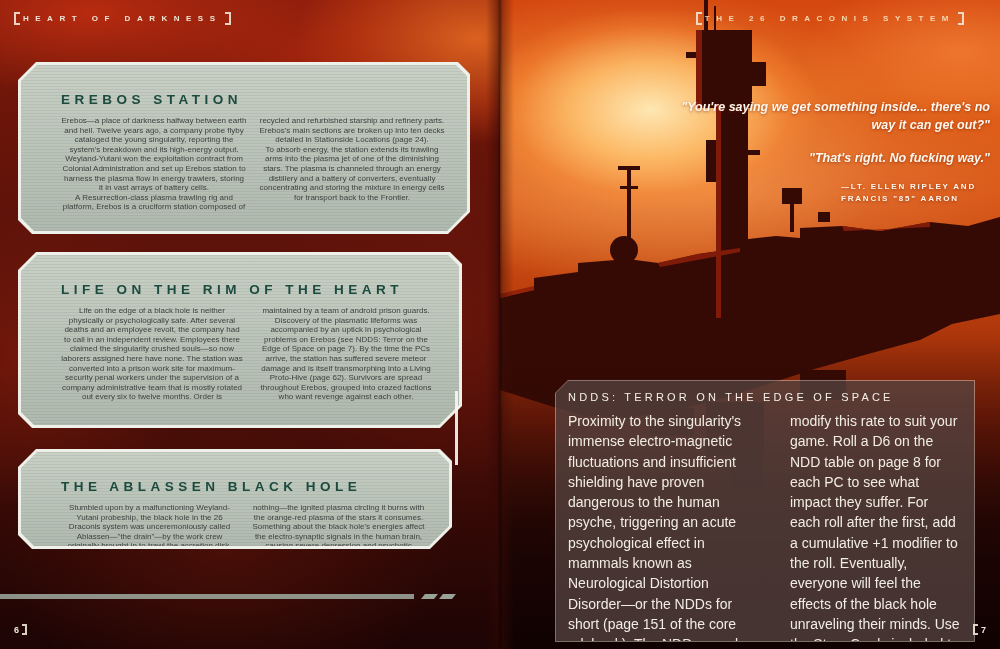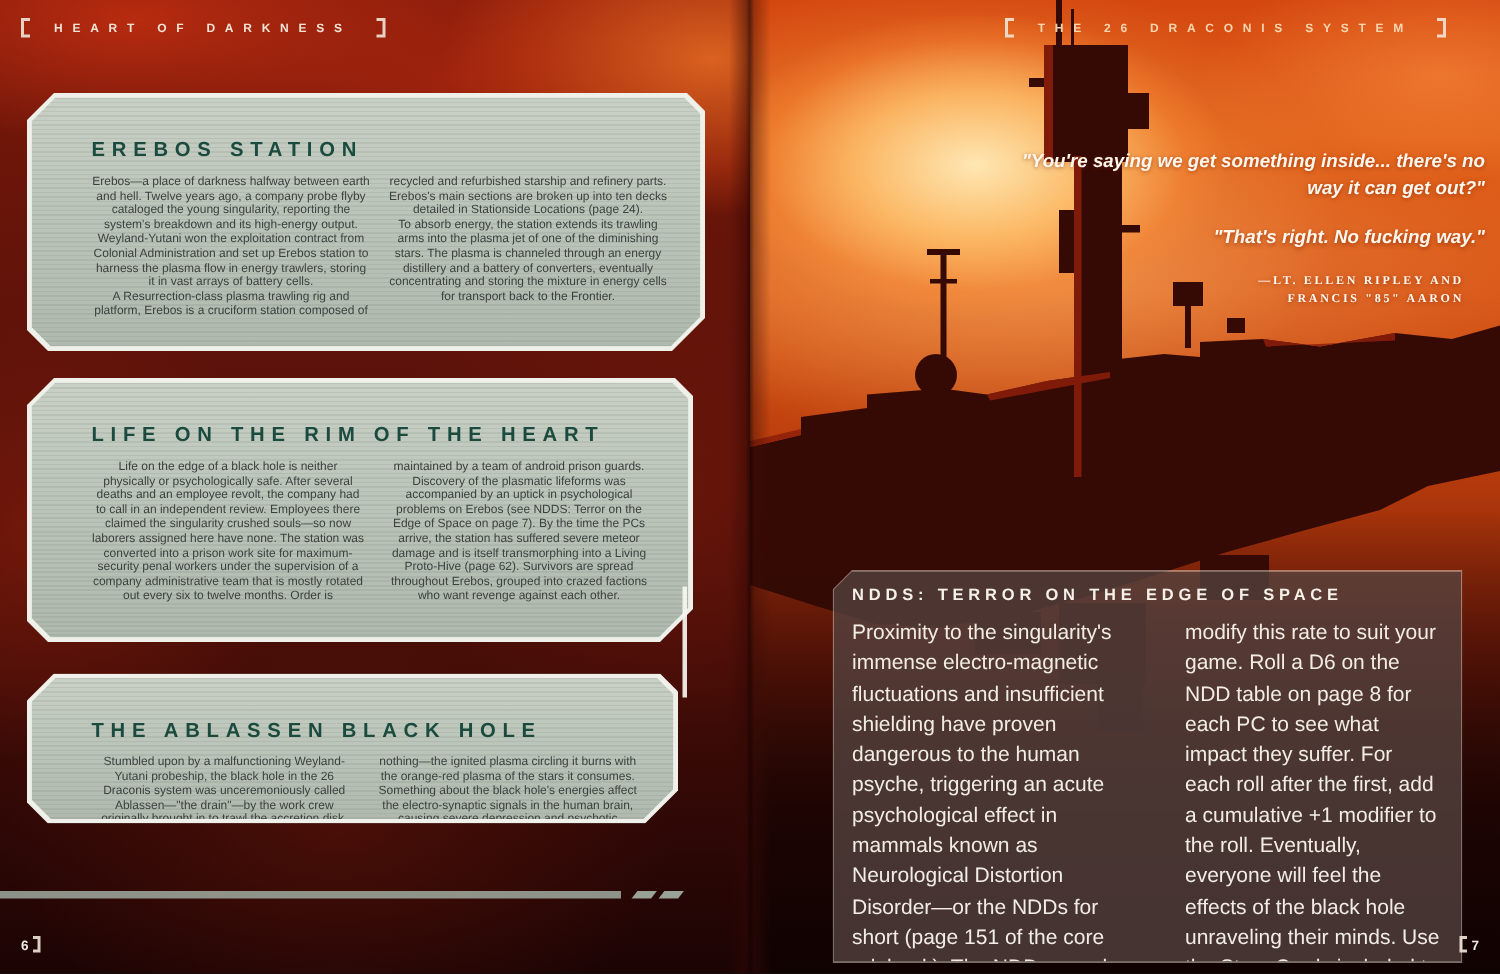--- a/index.html
+++ b/index.html
@@ -30,21 +30,21 @@
       radial-gradient(ellipse 200px 90px at 460px 50px, rgba(255,150,70,0.5), transparent 80%);
   }
   .dark-bottom { background:linear-gradient(180deg, transparent 52%, rgba(45,8,5,0.55) 68%, rgba(26,4,3,0.92) 84%, rgba(16,2,2,0.98) 100%); }
   .station-svg { position:absolute; top:0; left:0; }
 
   
   .spine { position:absolute; top:0; left:486px; width:28px; height:649px;
     background:linear-gradient(90deg, transparent, rgba(50,8,4,0.45) 40%, rgba(25,3,2,0.65) 50%, rgba(60,12,6,0.4) 60%, transparent); }
 
   
-  .hdr { position:absolute; top:12px; display:flex; align-items:center; gap:16px; }
+  .hdr { position:absolute; top:12px; display:flex; align-items:center; gap:3px; }
   .hdr-left { left:14px; }
   .hdr-right { right:36px; }
   .hdr-text { font-size:8px; font-weight:bold; letter-spacing:6.5px; color:#eee3d4; white-space:nowrap; }
   .hdr-right .hdr-text { color:#f6e3c0; opacity:0.9; }
   .bracket { width:6px; height:13px; border:2px solid rgba(240,230,215,0.9); }
   .bracket.open { border-right:none; }
   .bracket.close { border-left:none; }
 
   
   .panel { position:absolute; background:#eef0e9;
@@ -71,30 +71,30 @@
   .pagenum.pn-right { right:14px; }
   .pagenum .num { font-size:9px; font-weight:bold; color:#efe9dd; }
   .pagenum .bracket { width:5px; height:11px; }
 
   
   .quote { position:absolute; top:98px; right:10px; width:310px; text-align:right;
     color:#fdf7ee; font-style:italic; font-weight:bold; font-size:12.5px; line-height:1.45;
     text-shadow:0 1px 3px rgba(120,30,0,0.55); }
   .q-line2 { margin-top:15px; }
   .q-attr { font-style:normal; font-size:8px; letter-spacing:1.8px; margin-top:14px;
-    width:max-content; margin-left:auto; margin-right:14px; text-align:right; white-space:pre-line; line-height:1.5;font-family:Liberation Serif, serif; }
+    width:max-content; margin-left:auto; margin-right:14px; text-align:left; white-space:pre-line; line-height:1.5; }
 
   
   .ndds { position:absolute; left:55px; top:380px; width:420px; height:262px;
     background:rgba(225,218,205,0.5);
     clip-path:polygon(13px 0, 100% 0, 100% 100%, 0 100%, 0 13px); }
   .ndds-inner { position:absolute; inset:1px;
     clip-path:polygon(12px 0, 100% 0, 100% 100%, 0 100%, 0 12px);
     background:rgba(28,6,5,0.55); padding:8px 12px 8px 12px; }
-  .ndds-title { font-size:11px; font-weight:bold; letter-spacing:3.2px; color:#f5f1e8; margin:2px 0 8px 0; white-space:nowrap; }
+  .ndds-title { font-size:11px; font-weight:normal; letter-spacing:3.2px; color:#f5f1e8; margin:2px 0 8px 0; white-space:nowrap; }
   .ndds-cols { display:flex; gap:26px; }
   .ndds-col { font-size:14px; font-weight:normal; line-height:1.45; color:#f2ede4; white-space:pre-line; }
   .ndds-col.c1 { width:196px; flex:none; }
   .ndds-col.c2 { flex:1; }
 </style>
 </head>
 <body>
 
 <div class="spread">
 

